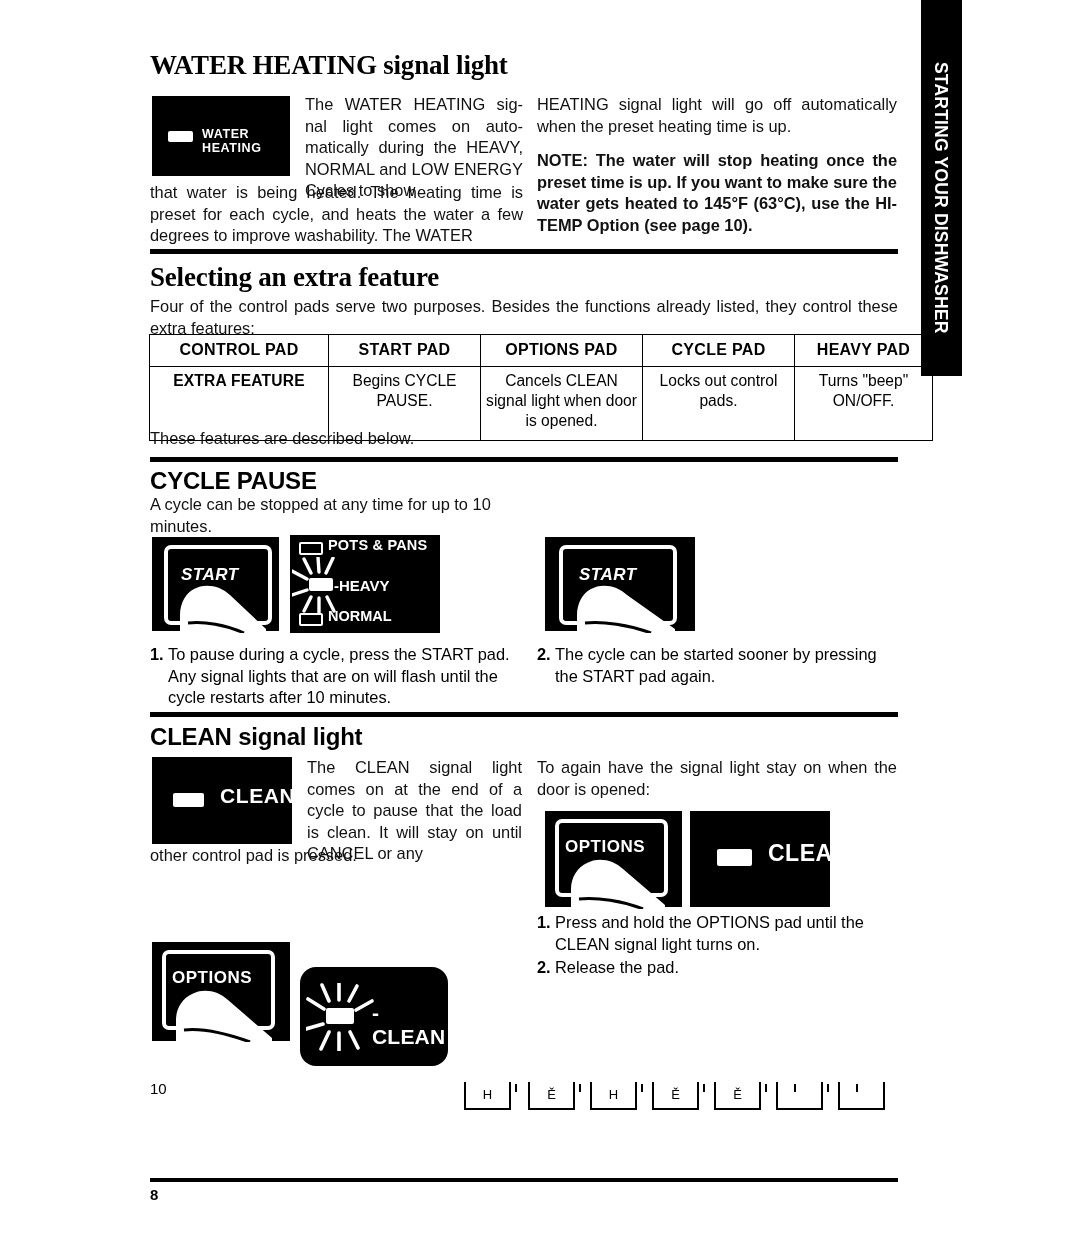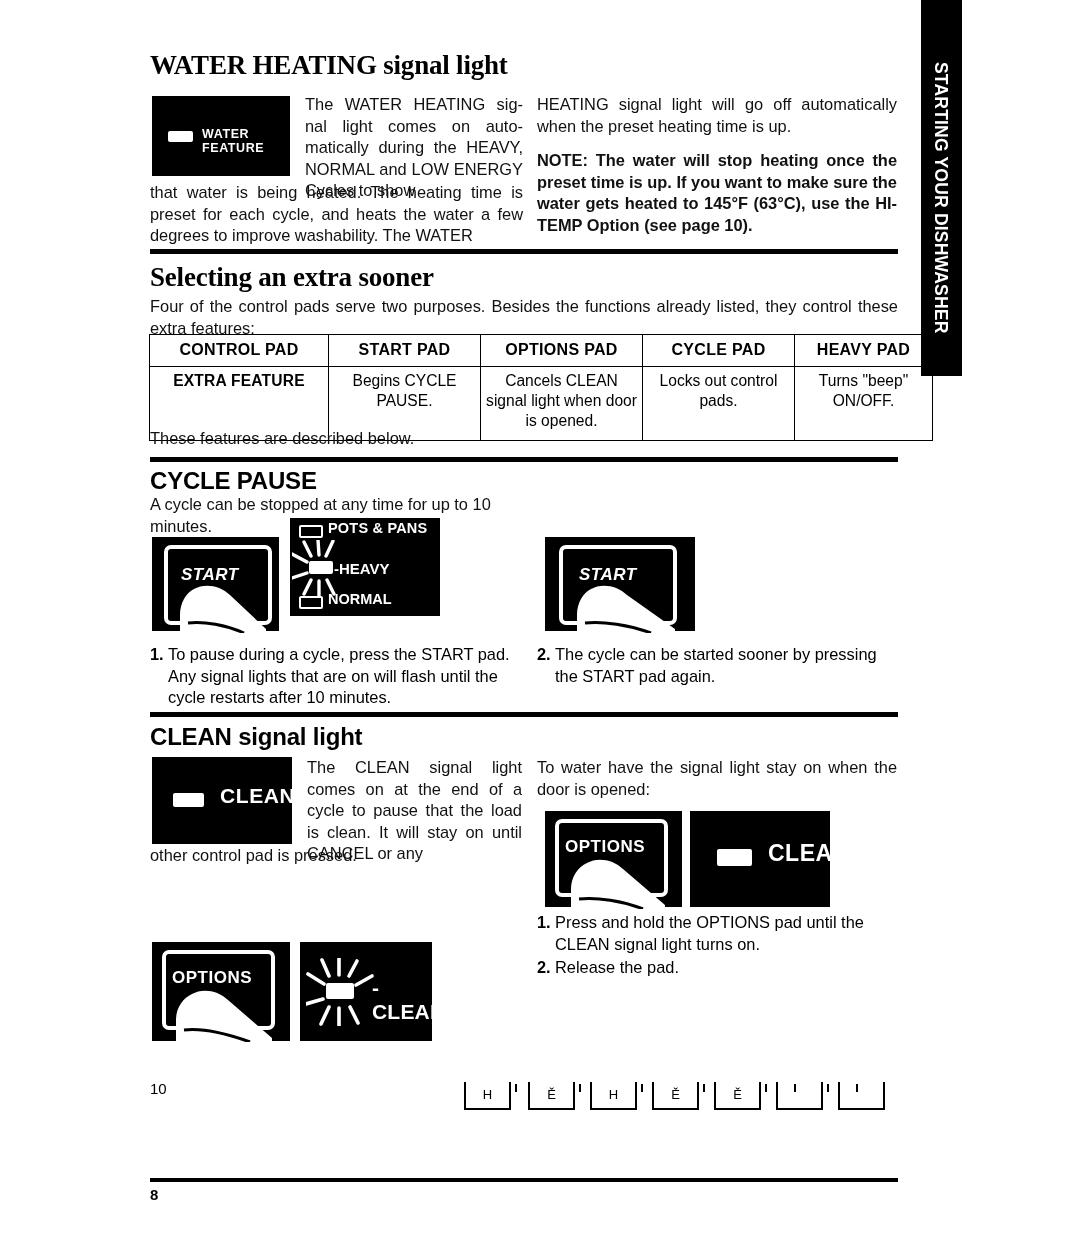--- a/index.html
+++ b/index.html
@@ -112,25 +112,25 @@
   .fig{position:absolute;background:#000;}
   .key-outline{
     position:absolute;border:4px solid #fff;border-radius:7px;
   }
   .key-text{
     position:absolute;color:#fff;font-weight:bold;
     font-style:italic;letter-spacing:0.5px;
   }
 
   #fig-start1{left:152px;top:537px;width:127px;height:94px;}
-  #fig-pots{left:290px;top:518px;width:150px;height:98px;}
+  #fig-pots{left:290px;top:535px;width:150px;height:98px;}
   #fig-start2{left:545px;top:537px;width:150px;height:94px;}
 
   #fig-options1{left:152px;top:942px;width:138px;height:99px;}
-  #fig-clean-flash{left:300px;top:942px;width:132px;height:99px;}
+  #fig-clean-flash{left:300px;top:967px;width:148px;height:99px;border-radius:16px;}
   #fig-options2{left:545px;top:811px;width:137px;height:96px;}
   #fig-clean-panel{left:690px;top:811px;width:140px;height:96px;}
 
   .steps{position:absolute;font-size:16.4px;line-height:21.5px;}
   .step{display:flex;margin-bottom:1px;}
   .step .num{font-weight:bold;min-width:18px;}
   .step .txt{flex:1;}
   #cp-step1{left:150px;top:644px;width:362px;}
   #cp-step2{left:537px;top:644px;width:362px;}
 
@@ -170,31 +170,31 @@
 <div class="page">
 
   <div class="side-tab">
     <div class="side-tab-label">STARTING YOUR DISHWASHER</div>
   </div>
 
   <div id="sec-water-title" class="h-serif">WATER HEATING signal light</div>
 
   <div id="wh-panel">
     <div class="lamp"></div>
-    <div class="lbl">WATER FEATURE</div>
+    <div class="lbl">WATER HEATING</div>
   </div>
   <div id="wh-col1a" class="body-text">The WATER HEATING sig-nal light comes on auto-matically during the HEAVY, NORMAL and LOW ENERGY Cycles to show</div>
   <div id="wh-col1b" class="body-text">that water is being heated. The heating time is preset for each cycle, and heats the water a few degrees to improve washability. The WATER</div>
   <div id="wh-col2" class="body-text">
     <span>HEATING signal light will go off automatically when the preset heating time is up.</span>
     <span class="note">NOTE: The water will stop heating once the preset time is up. If you want to make sure the water gets heated to 145°F (63°C), use the HI-TEMP Option (see page 10).</span>
   </div>
 
   <div id="rule-1" class="rule-thick"></div>
-  <div id="sec-extra-title" class="h-serif">Selecting an extra sooner</div>
+  <div id="sec-extra-title" class="h-serif">Selecting an extra feature</div>
   <div id="extra-intro" class="body-text">Four of the control pads serve two purposes. Besides the functions already listed, they control these extra features:</div>
 
   <table class="pad-table">
     <tbody>
         <tr class="head">
       <td class="col-0">CONTROL PAD</td>
       <td class="col-1">START PAD</td>
       <td class="col-2">OPTIONS PAD</td>
       <td class="col-3">CYCLE PAD</td>
       <td class="col-4">HEAVY PAD</td>
@@ -271,21 +271,21 @@
 
   <div id="rule-3" class="rule-thick"></div>
   <div id="cl-title" class="h-sans">CLEAN signal light</div>
 
   <div id="cl-panel">
     <div class="lamp"></div>
     <div class="lbl">CLEAN</div>
   </div>
   <div id="cl-col1a" class="body-text">The CLEAN signal light comes on at the end of a cycle to pause that the load is clean. It will stay on until CANCEL or any</div>
   <div id="cl-col1b" class="body-text">other control pad is pressed.</div>
-  <div id="cl-col2" class="body-text">To water have the signal light stay on when the door is opened:</div>
+  <div id="cl-col2" class="body-text">To again have the signal light stay on when the door is opened:</div>
 
   <div id="fig-options2" class="fig">
     <div class="key-outline" style="left:10px;top:8px;width:105px;height:70px;"></div>
     <div class="key-text" style="left:20px;top:26px;font-size:17px;font-style:normal;">OPTIONS</div>
     <svg style="position:absolute;left:20px;top:44px;" width="110" height="54">
       <path d="M22 8 C32 2 48 4 58 14 L100 50 L100 54 L6 54 L6 34 C6 22 13 12 22 8 Z" fill="#fff"></path>
       <path d="M14 44 C32 42 58 46 78 54" stroke="#000" stroke-width="3" fill="none"></path>
     </svg>
   </div>
   <div id="fig-clean-panel" class="fig">

